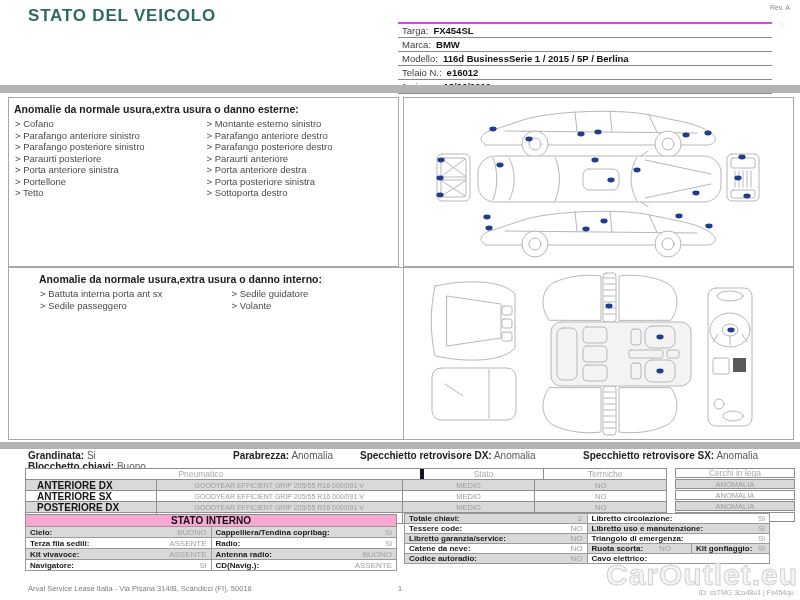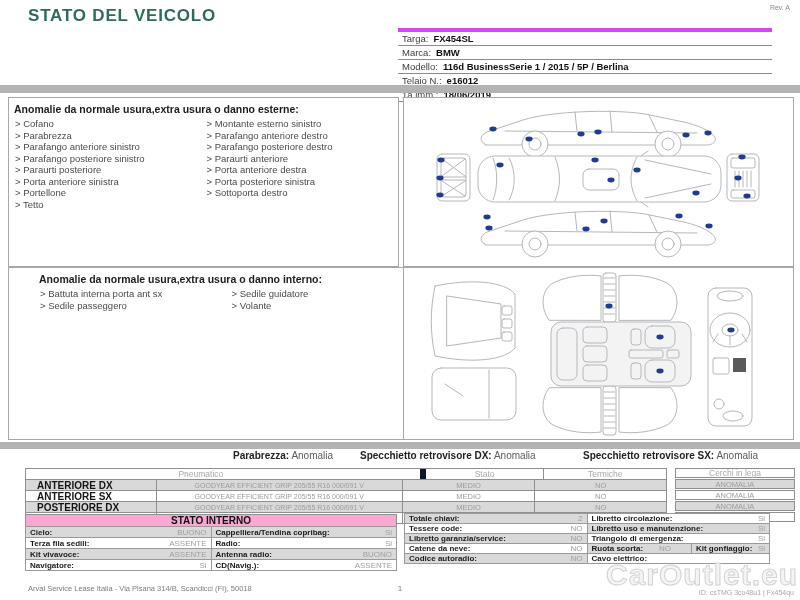--- a/index.html
+++ b/index.html
@@ -4,21 +4,21 @@
 <style>
   html,body{margin:0;padding:0;background:#fff;}
   .page{position:relative;width:800px;height:600px;background:#fff;overflow:hidden;
         font-family:"Liberation Sans",sans-serif;color:#333;outline:1px solid #e3e3e3;}
 
   .title{position:absolute;left:28px;top:6px;font-size:17px;font-weight:bold;
          letter-spacing:.8px;color:#2f6a5e;}
   .rev{position:absolute;right:10px;top:4px;font-size:7px;color:#8a8a8a;}
 
   .info-left{position:absolute;left:28px;top:34px;width:362px;}
-  .info-right{position:absolute;left:398px;top:28px;width:374px;border-top:4px solid #d946ef;}
+  .info-right{position:absolute;left:398px;top:22px;width:374px;border-top:2px solid #d946ef;}
   .info-row{display:flex;align-items:baseline;gap:5px;border-bottom:1px solid #8a8a8a;
             padding:1px 0 2px 2px;font-size:10px;}
   .info-right .info-row{font-size:9.5px;padding:1px 0 1px 4px;}
   .info-lbl{color:#3c3c3c;}
   .info-val{font-weight:bold;color:#101010;}
 
   .bar{position:absolute;left:0;width:800px;background:#b3b3b3;}
   .bar1{top:85px;height:8px;}
   .bar2{top:442px;height:7px;}
 
@@ -46,21 +46,21 @@
   .st-l{font-weight:bold;color:#222;}
   .st-v{color:#5a5a5a;}
 
   .tires{position:absolute;left:25px;top:469px;width:770px;}
   .trow{display:flex;margin-top:-1px;}
   .trow-main{display:flex;width:642px;border:1px solid #8f8f8f;box-sizing:border-box;background:#fff;}
   .tc{box-sizing:border-box;height:10px;display:flex;align-items:center;justify-content:center;overflow:hidden;}
   .tgap{width:8px;}
   .tcerchi{box-sizing:border-box;width:120px;border:1px solid #8f8f8f;height:10px;display:flex;
            align-items:center;justify-content:center;font-size:7.5px;color:#9b9b9b;background:#fff;}
-  .th-pneu{width:377px;} .th-stato{width:133px;border-left:6px solid #0f172a;margin-left:44px;}
+  .th-pneu{width:377px;} .th-stato{width:133px;border-left:4px solid #0f172a;margin-left:44px;}
   .th-term{width:132px;border-left:1px solid #8f8f8f;}
   .thead .tc,.tcerchi.th{font-size:8.5px;color:#a9a9a9;}
   .tpos{width:130px;justify-content:flex-start;padding-left:11px;font-size:10px;font-weight:bold;color:#151515;}
   .tname{width:247px;border-left:1px solid #8f8f8f;font-size:7px;color:#9b9b9b;}
   .tstato{width:133px;border-left:1px solid #8f8f8f;font-size:7.5px;color:#9b9b9b;}
   .tterm{width:132px;border-left:1px solid #8f8f8f;font-size:7.5px;color:#9b9b9b;}
   .alt .trow-main,.alt .tcerchi{background:#d9d9d9;}
 
   .btable{position:absolute;top:514px;}
   .btable-left{left:25px;width:372px;}
@@ -118,21 +118,20 @@
     </div>
   </div>
 
   <div class="bar bar1"></div>
 
   <div class="box box-ext-text">
     <div class="anom-head">Anomalie da normale usura,extra usura o danno esterne:</div>
     <div class="anom-cols">
       <div class="anom-col">
         <div class="anom-item">Cofano</div>
-        <div class="anom-item">Parabrezza</div>
         <div class="anom-item">Parafango anteriore sinistro</div>
         <div class="anom-item">Parafango posteriore sinistro</div>
         <div class="anom-item">Paraurti posteriore</div>
         <div class="anom-item">Porta anteriore sinistra</div>
         <div class="anom-item">Portellone</div>
         <div class="anom-item">Tetto</div>
       </div>
       <div class="anom-col">
         <div class="anom-item">Montante esterno sinistro</div>
         <div class="anom-item">Parafango anteriore destro</div>
@@ -272,20 +271,30 @@
           <ellipse cx="204" cy="38" rx="3.6" ry="2.4" class="dmg"></ellipse>
           <ellipse cx="255" cy="69" rx="3.6" ry="2.4" class="dmg"></ellipse>
           <ellipse cx="255" cy="103" rx="3.6" ry="2.4" class="dmg"></ellipse>
           <ellipse cx="326" cy="62" rx="3.6" ry="2.4" class="dmg"></ellipse>
         </g>
     </svg>
   </div>
 
   <div class="bar bar2"></div>
 
+  <div class="status-left">
+    <div>
+      <span class="st-l">Grandinata:</span>
+      <span class="st-v">Si</span>
+    </div>
+    <div>
+      <span class="st-l">Blocchetto chiavi:</span>
+      <span class="st-v">Buono</span>
+    </div>
+  </div>
   <div class="status-item" style="left:233px;">
     <span class="st-l">Parabrezza:</span>
     <span class="st-v">Anomalia</span>
   </div>
   <div class="status-item" style="left:360px;">
     <span class="st-l">Specchietto retrovisore DX:</span>
     <span class="st-v">Anomalia</span>
   </div>
   <div class="status-item" style="left:583px;">
     <span class="st-l">Specchietto retrovisore SX:</span>

